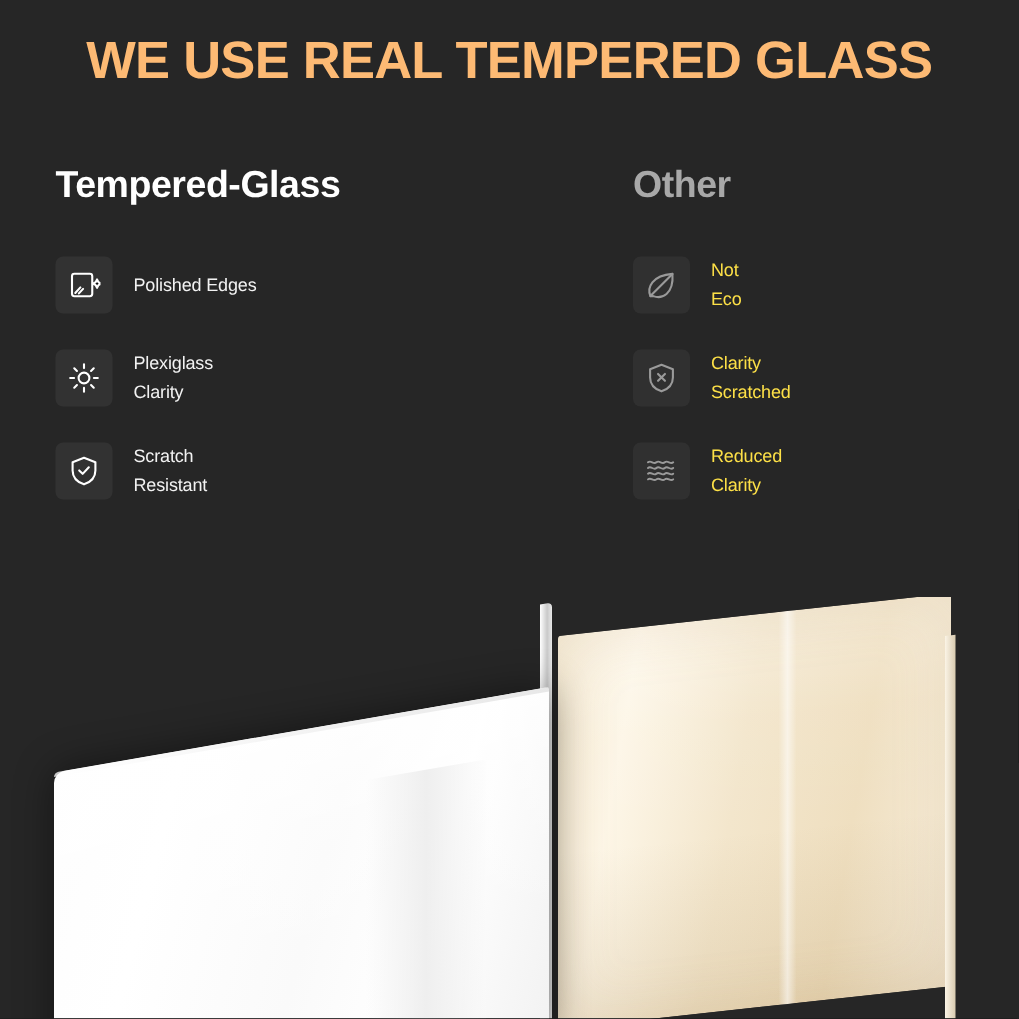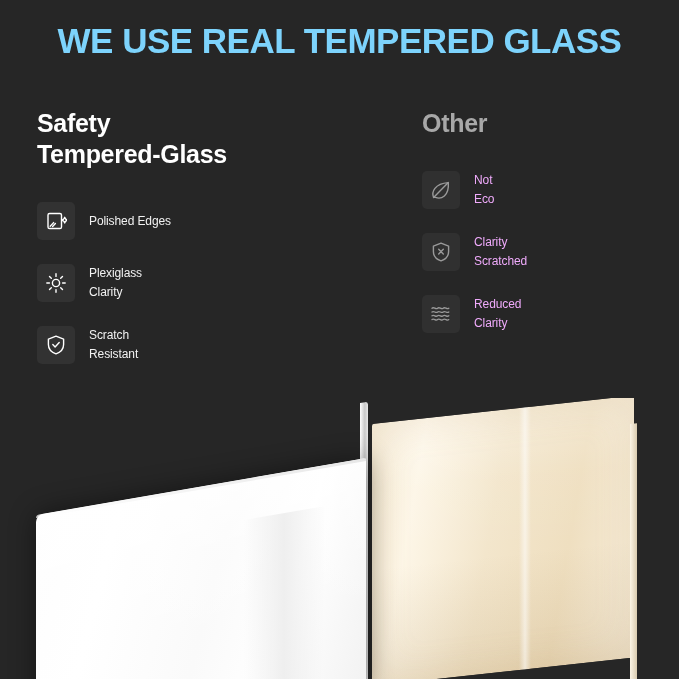--- a/index.html
+++ b/index.html
@@ -17,21 +17,21 @@
     -webkit-font-smoothing: antialiased;
   }
 
   
   .title {
     position: absolute;
     left: 0;
     top: 20px;
     width: 679px;
     text-align: center;
-    color: #7dd3fc;
+    color: #fdba74;
     font-size: 35px;
     font-weight: bold;
     letter-spacing: -0.5px;
     line-height: 42px;
     white-space: nowrap;
   }
 
   
   .col {
     position: absolute;
@@ -75,21 +75,21 @@
   .icon-tile svg { display: block; }
   .col-left  .icon-tile svg { stroke: #ffffff; }
   .col-right .icon-tile svg { stroke: #9a9a9a; }
 
   .feature-label {
     font-size: 12px;
     line-height: 19px;
     letter-spacing: -0.1px;
   }
   .col-left  .feature-label { color: #f2f2f2; }
-  .col-right .feature-label { color: #f0abfc; }
+  .col-right .feature-label { color: #fde047; }
   .feature-label .l2 { display: block; }
 
   
   .photo {
     position: absolute;
     left: 0;
     top: 398px;
     width: 679px;
     height: 281px;
     overflow: hidden;
@@ -204,21 +204,20 @@
 </style>
 </head>
 <body>
 
 <div class="canvas">
 
   <div class="title">WE USE REAL TEMPERED GLASS</div>
 
   <div class="col col-left">
     <div class="col-heading">
-      <span>Safety</span>
       <span class="l2">Tempered-Glass</span>
     </div>
 
     <div class="feature">
       <span class="icon-tile">
         <svg width="22" height="22" viewBox="0 0 22 22" fill="none" stroke-width="1.4" stroke-linecap="round" stroke-linejoin="round">
           <rect x="3" y="3.5" width="13.5" height="15" rx="1.6"></rect>
           <path d="M5.2 16.3 L8.6 12.6 M7.6 16.6 L10.4 13.6"></path>
           <path d="M18.6 9.2 l1.1 1.9 1.1-1.9 -1.1-1.9z" stroke="none" fill="currentColor"></path>
           <path d="M19.7 7.3 l0.95 1.85 1.85 0.95 -1.85 0.95 -0.95 1.85 -0.95-1.85 -1.85-0.95 1.85-0.95z" fill="none"></path>

